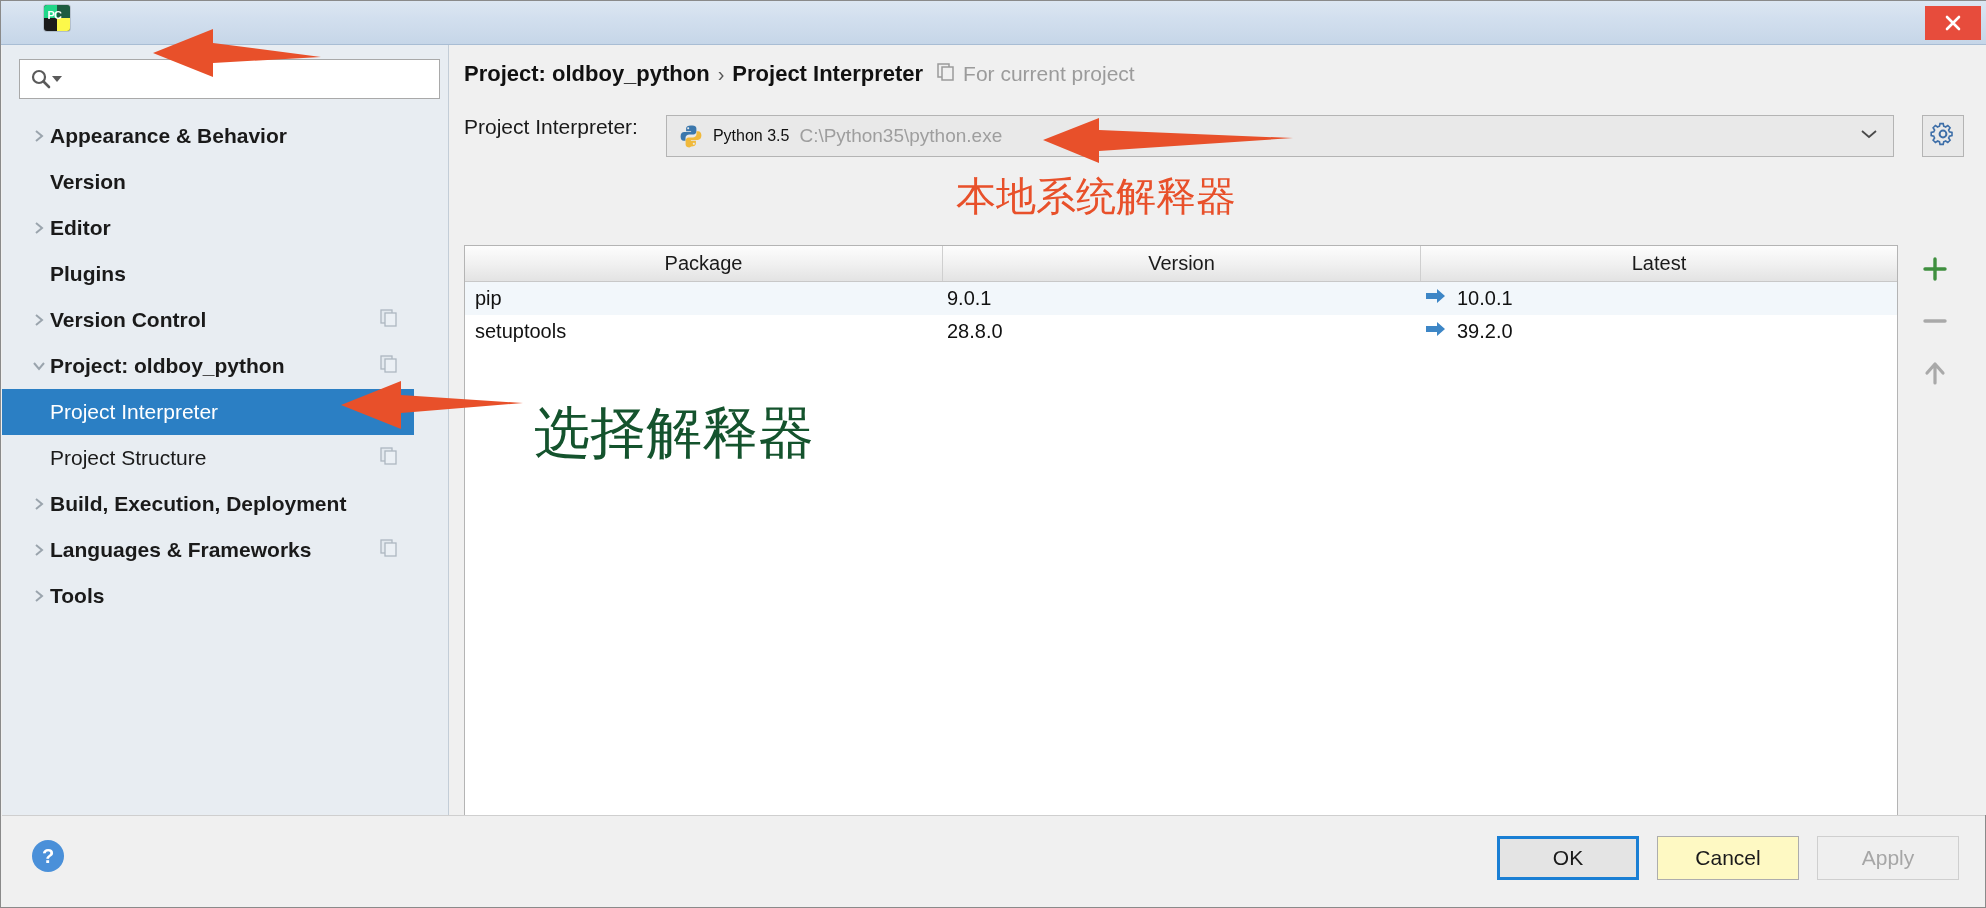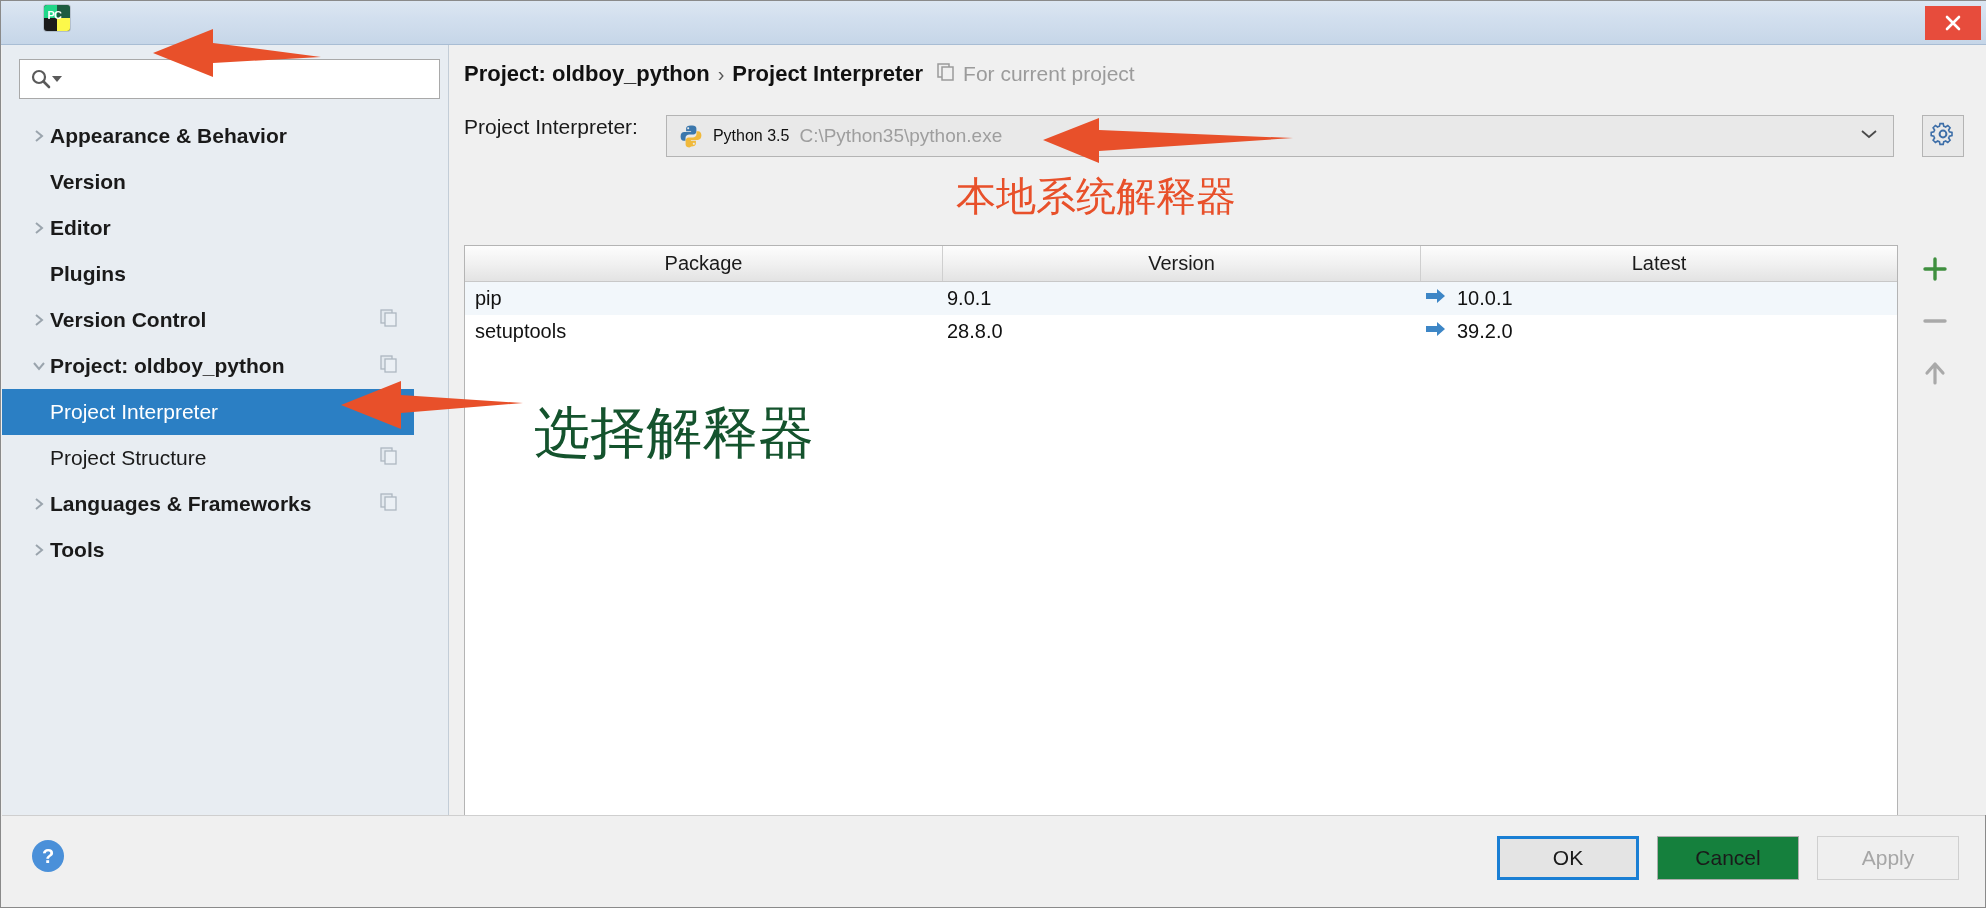--- a/index.html
+++ b/index.html
@@ -196,21 +196,21 @@
   .help-btn {
     position: absolute; left: 30px; top: 24px;
     width: 32px; height: 32px; border-radius: 50%;
     background: #4a90d9; color: #fff;
     display: flex; align-items: center; justify-content: center;
     font-size: 20px; font-weight: bold; cursor: pointer;
   }
   .btns { position: absolute; right: 26px; top: 20px; display: flex; gap: 18px; }
   .btn {
     width: 142px; height: 44px;
-    background: #15803d; border: 1px solid #adadad;
+    background: #fef9c3; border: 1px solid #adadad;
     display: flex; align-items: center; justify-content: center;
     font-size: 21px; color: #1a1a1a; cursor: pointer;
   }
   .btn.primary { border: 3px solid #1a7fd4; background: #e4e4e4; }
   .btn.disabled { color: #a6a6a6; background: #efefef; border-color: #cfcfcf; cursor: default; }
 
   
   .anno-text {
     position: absolute;
     color: #e8502a;
@@ -308,20 +308,28 @@
               <rect x="1" y="1" width="11" height="13" fill="#dfe6ee" stroke="#7e8c99" stroke-width="1.3"></rect>
               <rect x="5" y="4" width="11" height="13" fill="#eef3f8" stroke="#7e8c99" stroke-width="1.3"></rect>
             </svg></span>
         </div>
         <div class="nav-item child">
           <span class="label">Project Structure</span>
           <span class="nav-copy"><svg width="18" height="18" viewBox="0 0 18 18">
               <rect x="1" y="1" width="11" height="13" fill="#dfe6ee" stroke="#7e8c99" stroke-width="1.3"></rect>
               <rect x="5" y="4" width="11" height="13" fill="#eef3f8" stroke="#7e8c99" stroke-width="1.3"></rect>
             </svg></span>
+        </div>
+        <div class="nav-item group">
+          <span class="chev">
+            <svg width="16" height="16" viewBox="0 0 16 16">
+              <path d="M5 3 L11 8 L5 13" fill="none" stroke="#9aa4ad" stroke-width="2"></path>
+            </svg>
+          </span>
+          <span class="label">Build, Execution, Deployment</span>
         </div>
         <div class="nav-item group">
           <span class="chev">
             <svg width="16" height="16" viewBox="0 0 16 16">
               <path d="M5 3 L11 8 L5 13" fill="none" stroke="#9aa4ad" stroke-width="2"></path>
             </svg>
           </span>
           <span class="label">Languages &amp; Frameworks</span>
           <span class="nav-copy"><svg width="18" height="18" viewBox="0 0 18 18">
               <rect x="1" y="1" width="11" height="13" fill="#dfe6ee" stroke="#7e8c99" stroke-width="1.3"></rect>

